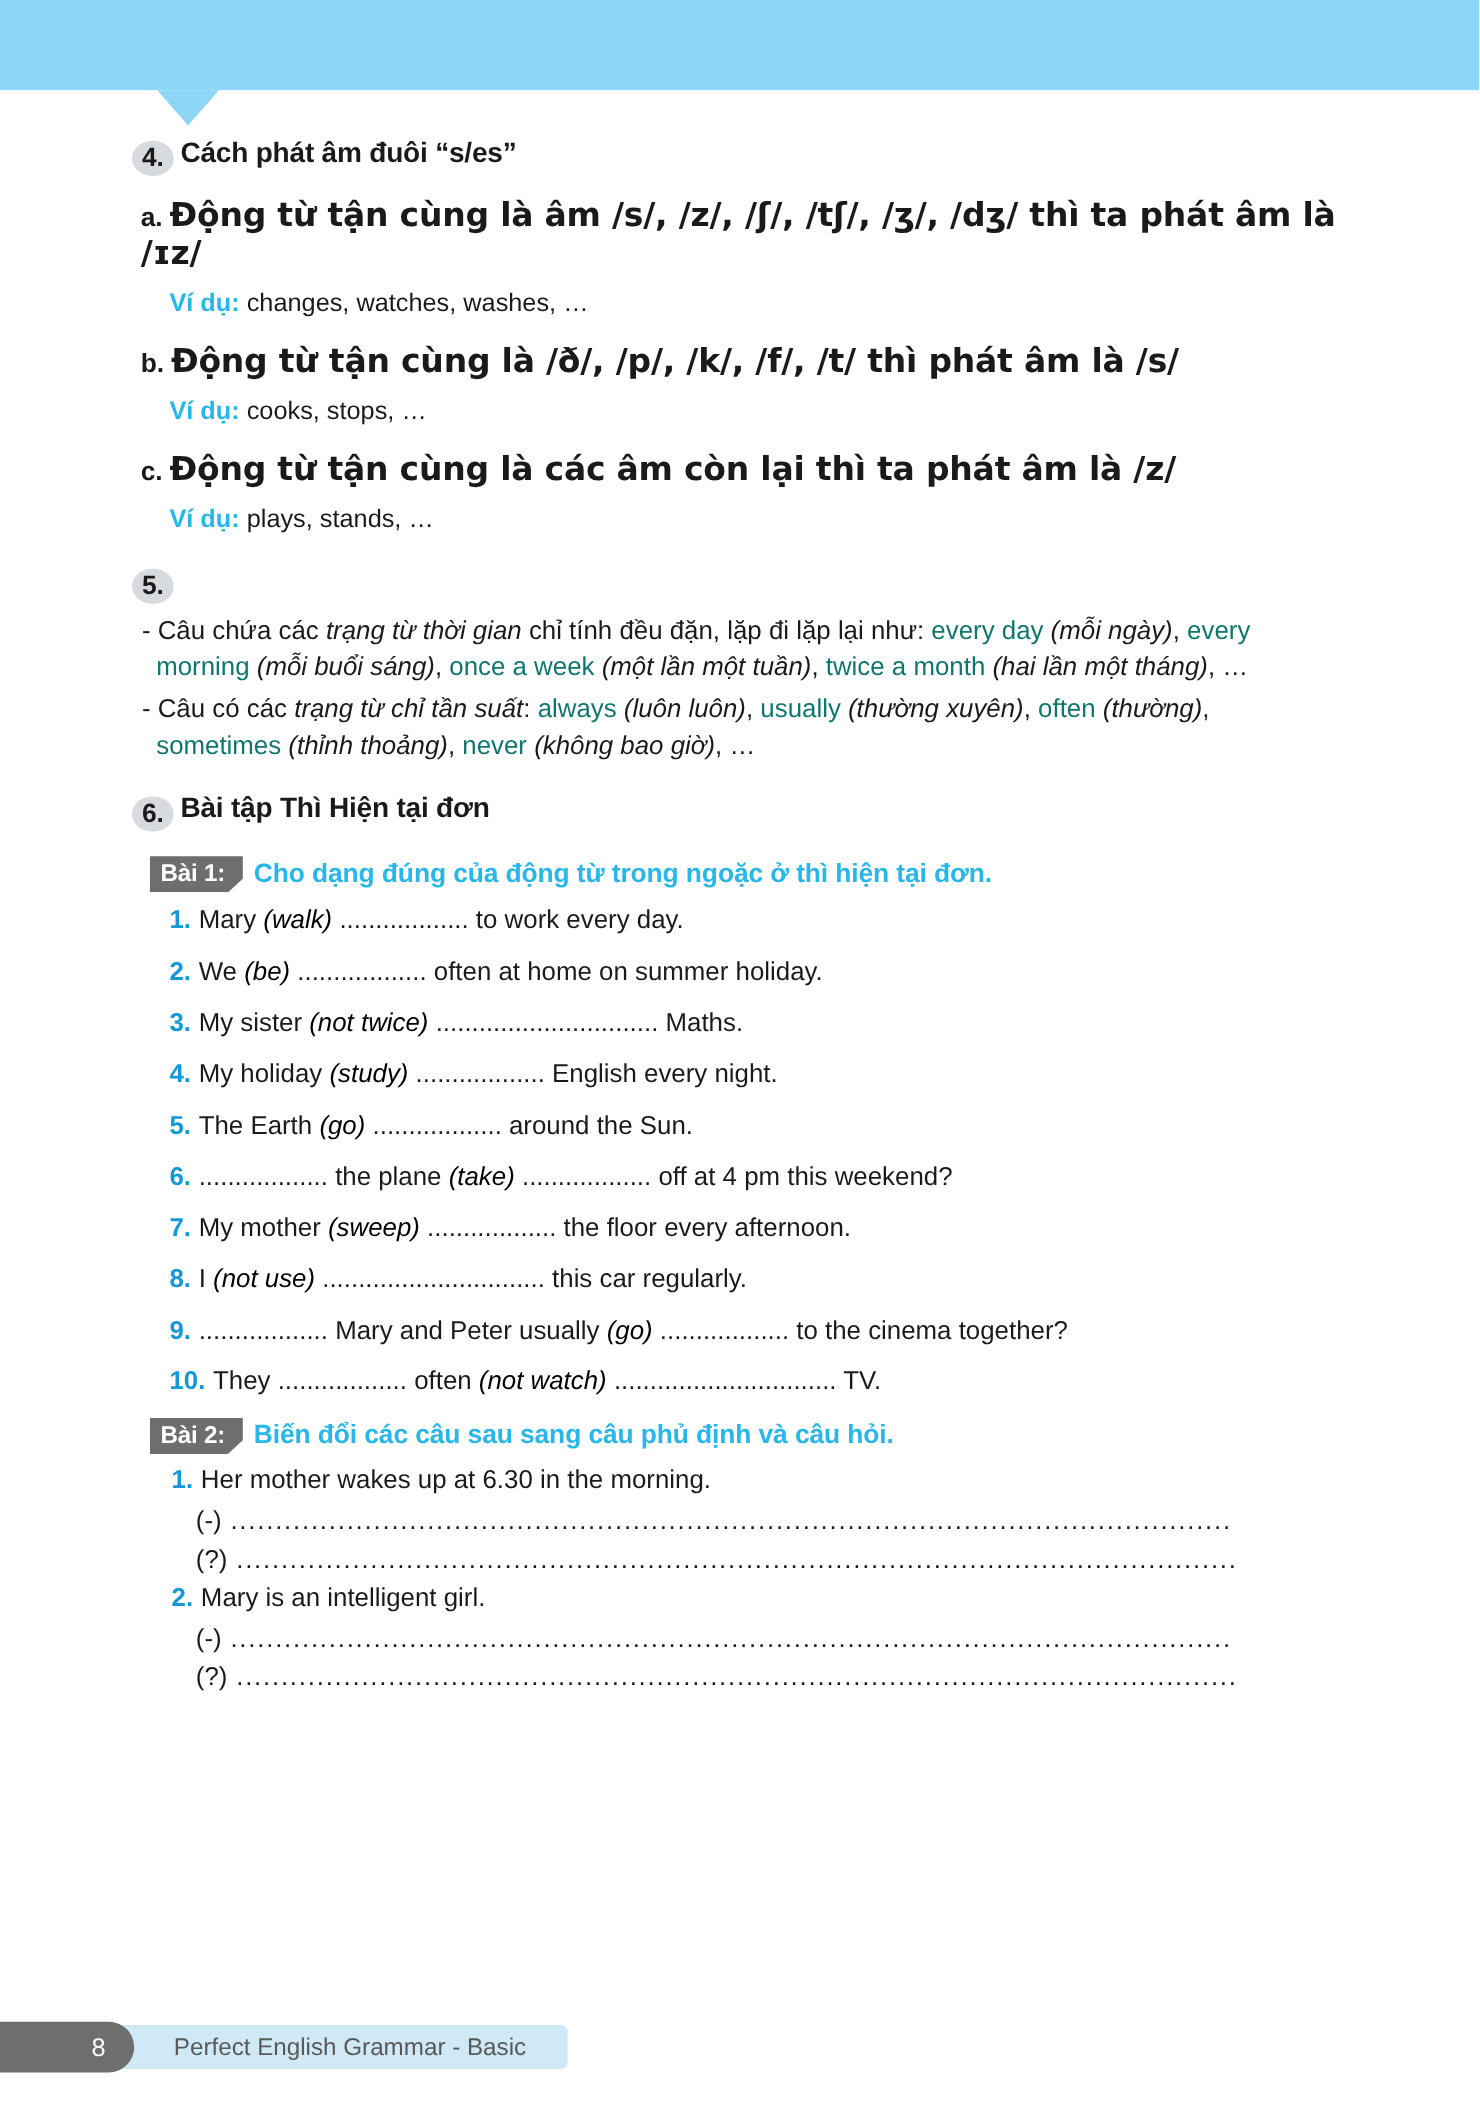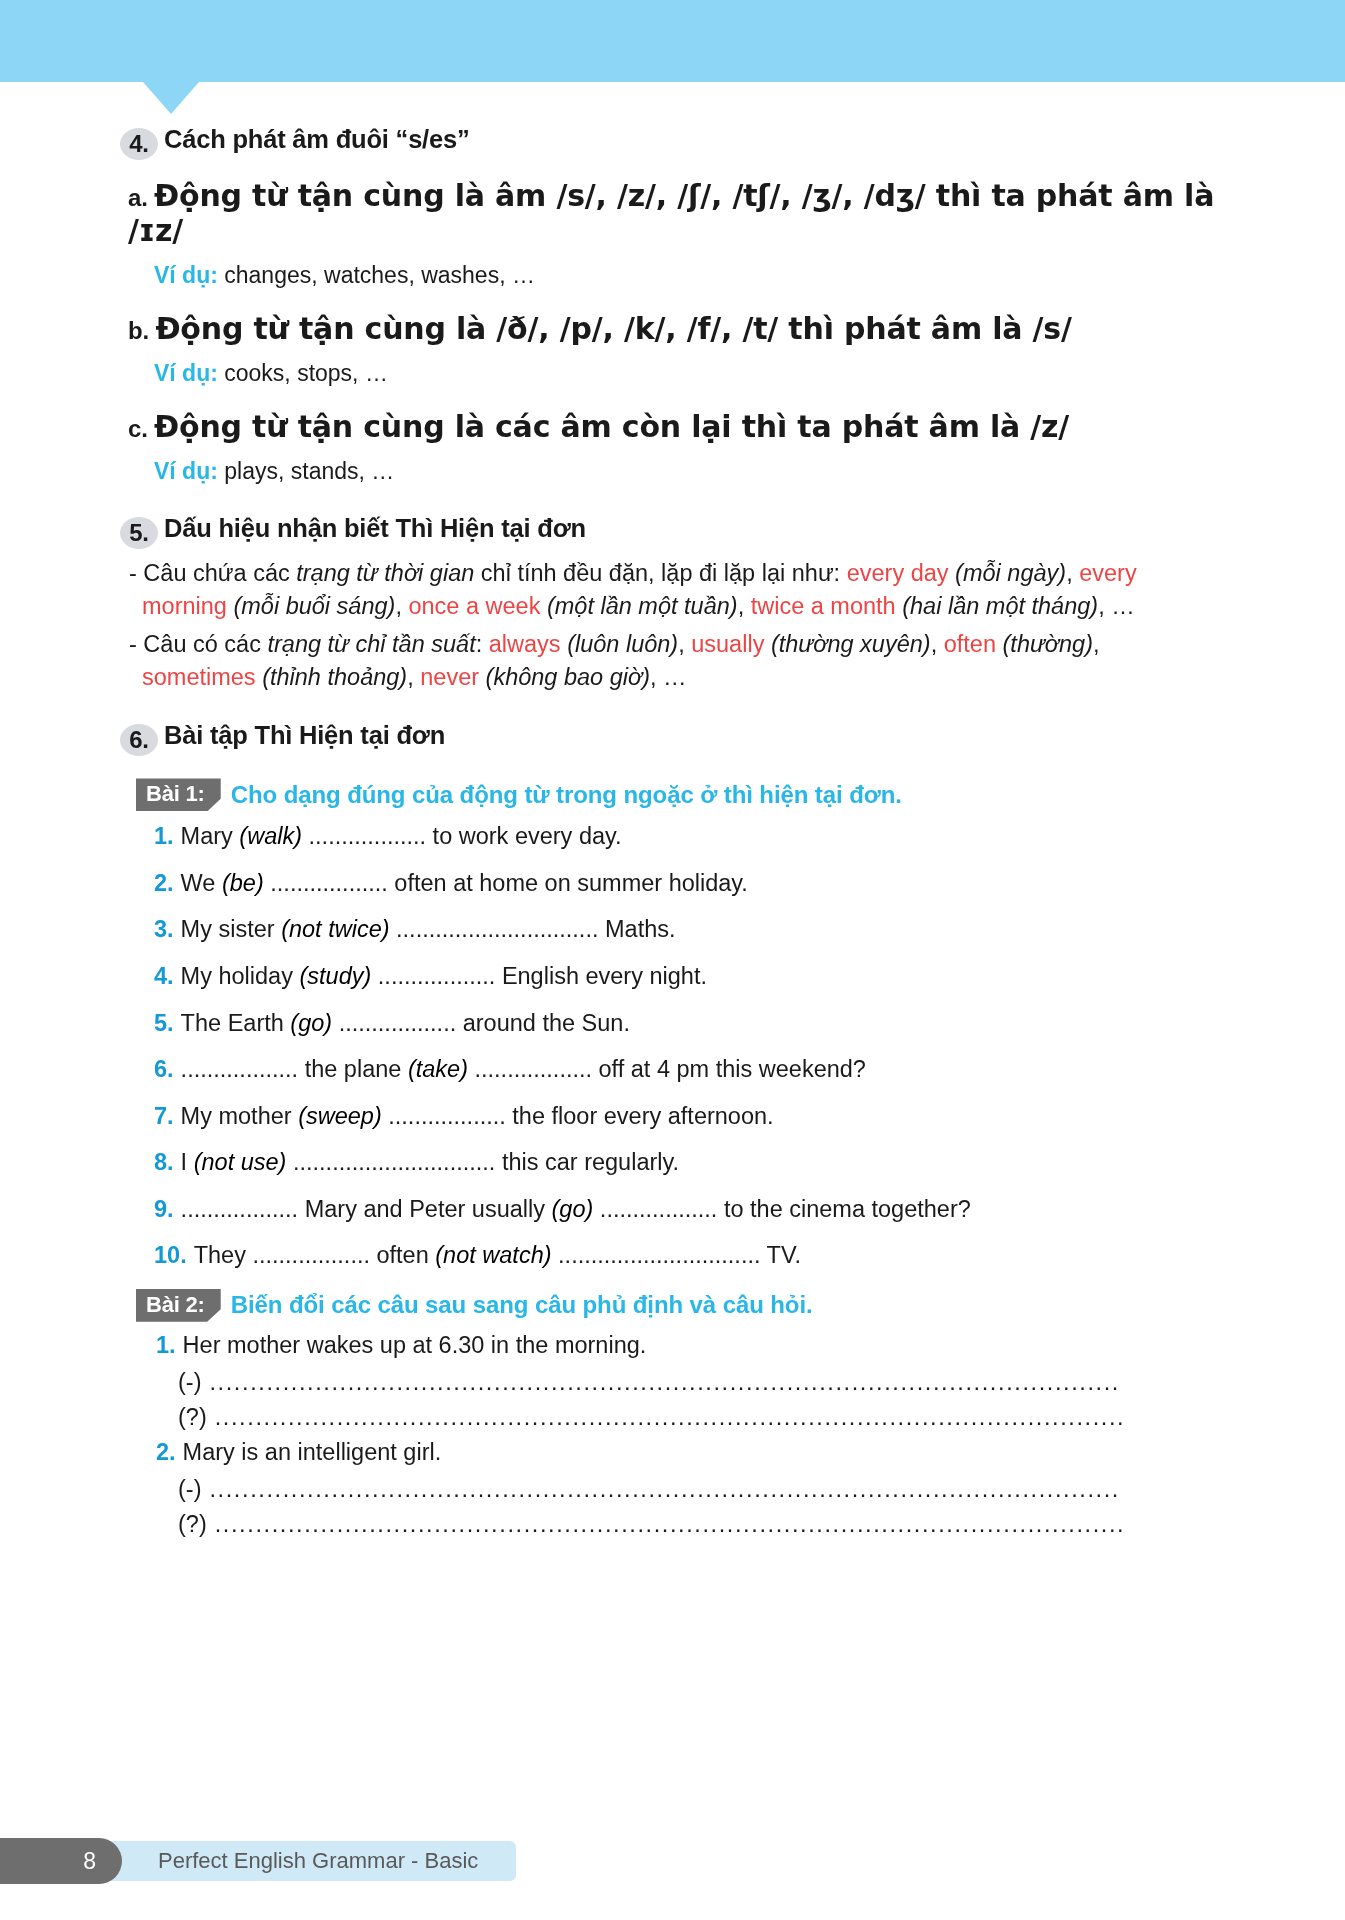--- a/index.html
+++ b/index.html
@@ -102,21 +102,21 @@
 
   
   .bullet-para {
     margin: 12px 0 2px 0;
     padding-left: 22px;
     font-size: 23.5px;
     line-height: 1.42;
     color: #1a1a1a;
     text-indent: -13px;
   }
-  .hl { color: #ef4444; }
+  .hl { color: #0f766e; }
   .it { font-style: italic; }
 
   
   .bai-row {
     display: flex;
     align-items: center;
     margin: 26px 0 10px 0;
     padding-left: 16px;
   }
   .bai-badge {
@@ -271,21 +271,20 @@
       <span>c.</span>
       <span class="ipa">Động từ tận cùng là các âm còn lại thì ta phát âm là /z/</span>
     </div>
     <div class="example">
       <span class="vd">Ví dụ:</span>
       <span>plays, stands, …</span>
     </div>
 
     <div class="section-head" style="margin-top:28px;">
       <span class="num-badge">5.</span>
-      <span class="sh-text">Dấu hiệu nhận biết Thì Hiện tại đơn</span>
     </div>
 
     <p class="bullet-para" id="b1"><span>- Câu chứa các </span><span class="it">trạng từ thời gian</span><span> chỉ tính đều đặn, lặp đi lặp lại như: </span><span class="hl">every day</span><span> </span><span class="it">(mỗi ngày)</span><span>, </span><span class="hl">every morning</span><span> </span><span class="it">(mỗi buổi sáng)</span><span>, </span><span class="hl">once a week</span><span> </span><span class="it">(một lần một tuần)</span><span>, </span><span class="hl">twice a month</span><span> </span><span class="it">(hai lần một tháng)</span><span>, …</span></p>
     <p class="bullet-para" id="b2" style="margin-top:4px;"><span>- Câu có các </span><span class="it">trạng từ chỉ tần suất</span><span>: </span><span class="hl">always</span><span> </span><span class="it">(luôn luôn)</span><span>, </span><span class="hl">usually</span><span> </span><span class="it">(thường xuyên)</span><span>, </span><span class="hl">often</span><span> </span><span class="it">(thường)</span><span>, </span><span class="hl">sometimes</span><span> </span><span class="it">(thỉnh thoảng)</span><span>, </span><span class="hl">never</span><span> </span><span class="it">(không bao giờ)</span><span>, …</span></p>
 
     <div class="section-head" style="margin-top:26px;">
       <span class="num-badge">6.</span>
       <span class="sh-text">Bài tập Thì Hiện tại đơn</span>
     </div>
 

